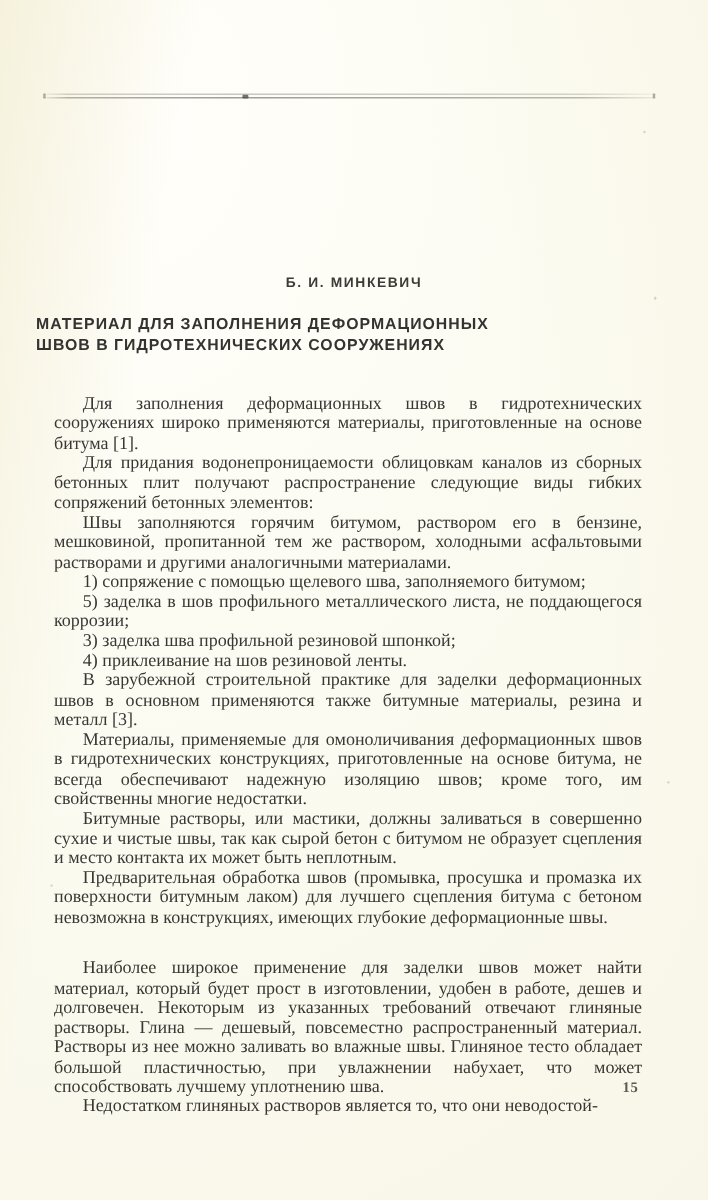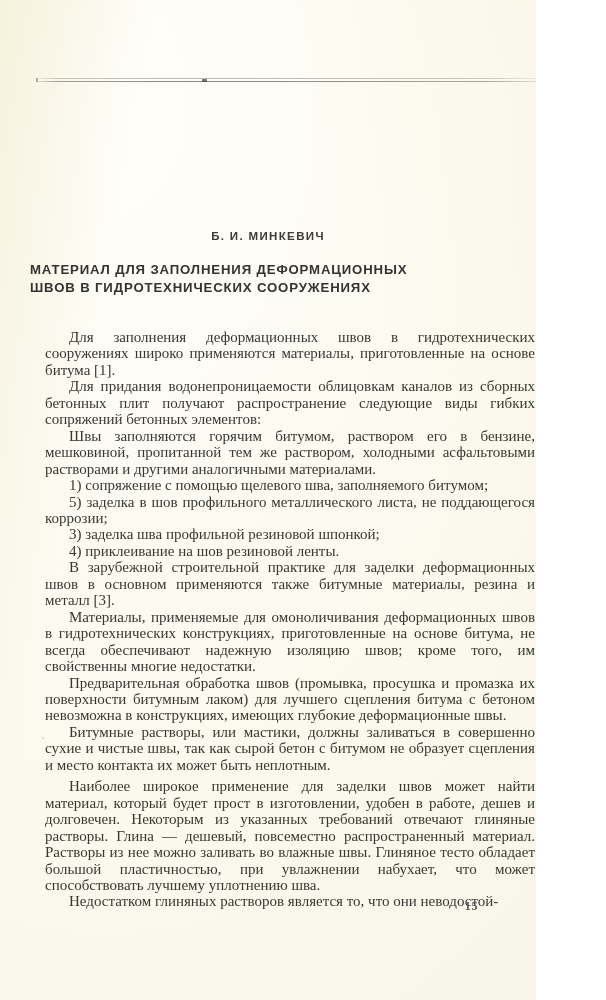--- a/index.html
+++ b/index.html
@@ -3,21 +3,21 @@
 <meta charset="utf-8">
 <title>Scanned page</title>
 <style>
   html, body {
     margin: 0;
     padding: 0;
     background: #ffffff;
   }
   .page {
     position: relative;
-    width: 536px;
+    width: 590px;
     height: 1000px;
     overflow: hidden;
     background:
       radial-gradient(ellipse 150% 120% at 20% 10%, #fffefa 0%, #fcfbf1 45%, #f7f5e6 100%);
     font-family: "Liberation Serif", "DejaVu Serif", serif;
     color: #3a3a38;
     -webkit-font-smoothing: antialiased;
   }
   
   .page::before {
@@ -117,21 +117,21 @@
     text-align: justify;
     color: #383734;
   }
   .body p {
     margin: 0;
     text-indent: 24px;
     text-align: justify;
     text-justify: inter-word;
   }
   .body p.listitem { text-indent: 24px; }
-  .body p.gap { margin-top: 5px; }
+  .body p.gap { margin-top: 26px; }
 
   
   .folio {
     position: absolute;
     right: 58px;
     top: 899px;
     font-size: 12.2px;
     color: #5a5954;
     letter-spacing: 0.5px;
     font-weight: bold;
@@ -169,22 +169,22 @@
     <div class="body">
       <p>Для заполнения деформационных швов в гидротехнических сооружениях широко применяются материалы, приготовленные на основе битума [1].</p>
       <p>Для придания водонепроницаемости облицовкам каналов из сборных бетонных плит получают распространение следующие виды гибких сопряжений бетонных элементов:</p>
       <p>Швы заполняются горячим битумом, раствором его в бензине, мешковиной, пропитанной тем же раствором, холодными асфальтовыми растворами и другими аналогичными материалами.</p>
       <p class="listitem">1) сопряжение с помощью щелевого шва, заполняемого битумом;</p>
       <p class="listitem">5) заделка в шов профильного металлического листа, не поддающегося коррозии;</p>
       <p class="listitem">3) заделка шва профильной резиновой шпонкой;</p>
       <p class="listitem">4) приклеивание на шов резиновой ленты.</p>
       <p>В зарубежной строительной практике для заделки деформационных швов в основном применяются также битумные материалы, резина и металл [3].</p>
       <p>Материалы, применяемые для омоноличивания деформационных швов в гидротехнических конструкциях, приготовленные на основе битума, не всегда обеспечивают надежную изоляцию швов; кроме того, им свойственны многие недостатки.</p>
+      <p>Битумные растворы, или мастики, должны заливаться в совершенно сухие и чистые швы, так как сырой бетон с битумом не образует сцепления и место контакта их может быть неплотным.</p>
       <p>Предварительная обработка швов (промывка, просушка и промазка их поверхности битумным лаком) для лучшего сцепления битума с бетоном невозможна в конструкциях, имеющих глубокие деформационные швы.</p>
-      <p>Битумные растворы, или мастики, должны заливаться в совершенно сухие и чистые швы, так как сырой бетон с битумом не образует сцепления и место контакта их может быть неплотным.</p>
       <p class="gap">Наиболее широкое применение для заделки швов может найти материал, который будет прост в изготовлении, удобен в работе, дешев и долговечен. Некоторым из указанных требований отвечают глиняные растворы. Глина — дешевый, повсеместно распространенный материал. Растворы из нее можно заливать во влажные швы. Глиняное тесто обладает большой пластичностью, при увлажнении набухает, что может способствовать лучшему уплотнению шва.</p>
       <p>Недостатком глиняных растворов является то, что они неводостой-</p>
     </div>
 
     <div class="folio">15</div>
 
     <span class="speck" style="left:536px; top:109px; width:2px; height:2px;"></span>
     <span class="speck" style="left:545px; top:247px; width:2px; height:3px;"></span>
     <span class="speck" style="left:556px; top:651px; width:2px; height:2px;"></span>
     <span class="speck" style="left:42px; top:737px; width:2px; height:2px;"></span>

